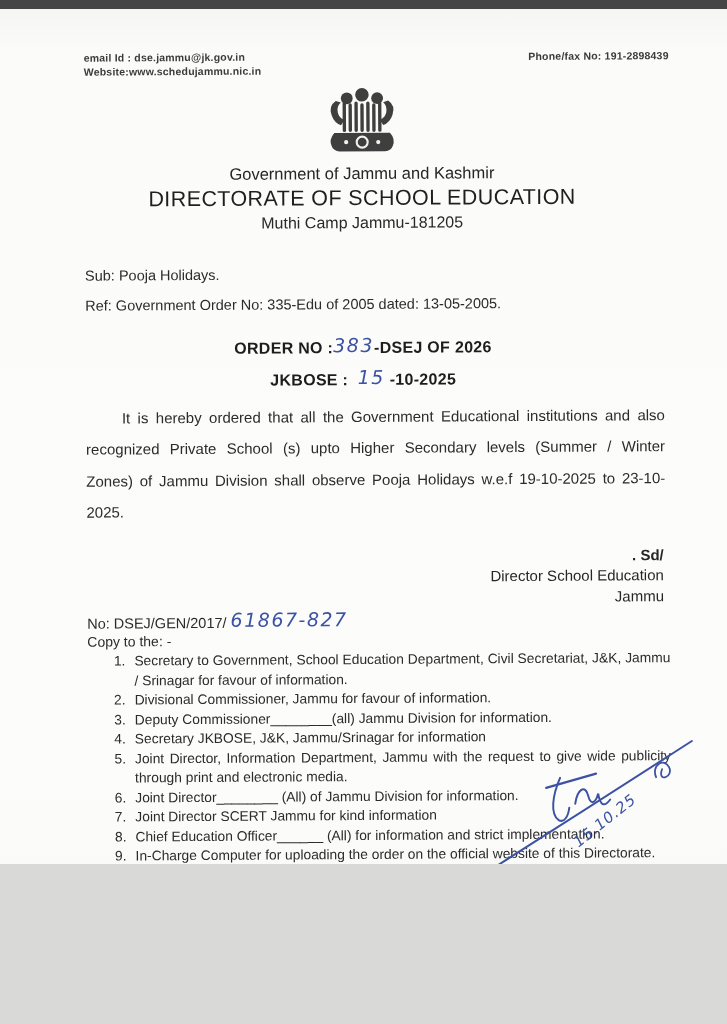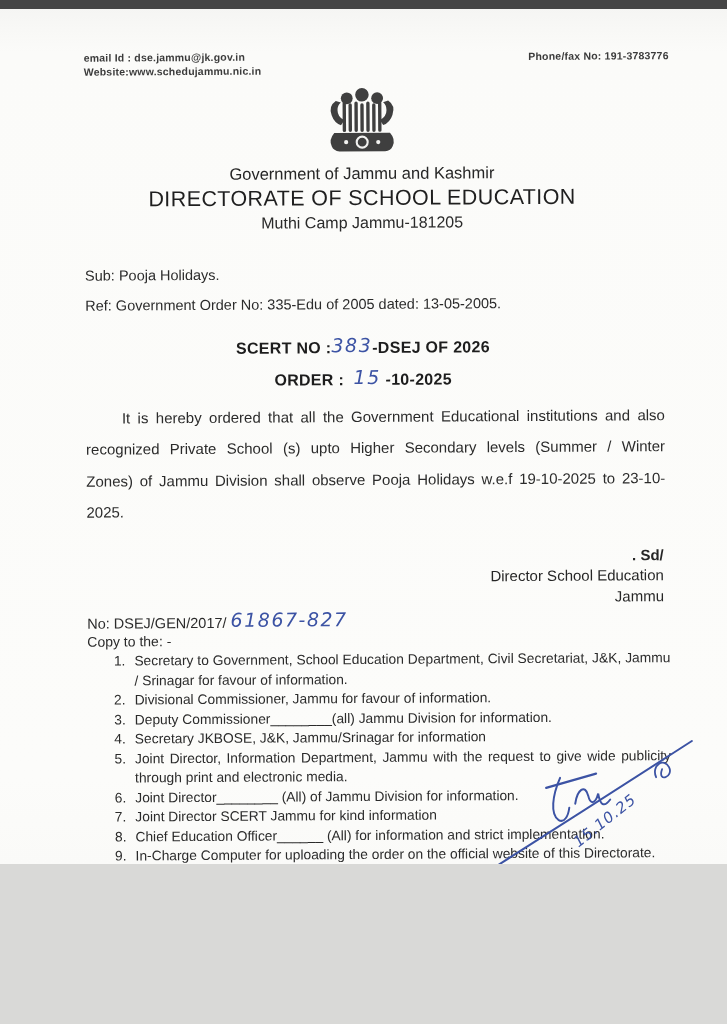--- a/index.html
+++ b/index.html
@@ -58,21 +58,21 @@
 <div class="page">
   <div class="top-band"></div>
 
   <div class="content">
 
     <div class="contact-row">
       <div class="contact-left">
         <div>email Id : dse.jammu@jk.gov.in</div>
         <div>Website:www.schedujammu.nic.in</div>
       </div>
-      <div class="contact-right">Phone/fax No: 191-3783776</div>
+      <div class="contact-right">Phone/fax No: 191-2898439</div>
     </div>
 
     <div class="emblem-wrap">
       <span>
         <svg viewBox="0 0 90 84" width="76" height="72" aria-hidden="true">
           <g fill="#3f3f3f">
             <path d="M14,18 q-9,6 -5,17 q3,9 11,12 l4,-6 q-8,-4 -8,-12 q0,-6 4,-9 z"></path>
             <path d="M76,18 q9,6 5,17 q-3,9 -11,12 l-4,-6 q8,-4 8,-12 q0,-6 -4,-9 z"></path>
             <circle cx="27" cy="15" r="7"></circle>
             <circle cx="45" cy="11" r="8"></circle>
@@ -99,24 +99,24 @@
       <div class="t-addr">Muthi Camp Jammu-181205</div>
     </div>
 
     <div class="refs">
       <div>Sub: Pooja Holidays.</div>
       <div>Ref: Government Order No: 335-Edu of 2005 dated: 13-05-2005.</div>
     </div>
 
     <div class="order-block">
       <div>
-        <span>SCERT NO :</span><span class="hw hw-big">383</span><span>-DSEJ OF 2026</span>
+        <span>ORDER NO :</span><span class="hw hw-big">383</span><span>-DSEJ OF 2026</span>
       </div>
       <div>
-        <span>ORDER  :</span>&nbsp;&nbsp;<span class="hw hw-big">15</span> <span>-10-2025</span>
+        <span>JKBOSE  :</span>&nbsp;&nbsp;<span class="hw hw-big">15</span> <span>-10-2025</span>
       </div>
     </div>
 
     <div class="body-par">It is hereby ordered that all the Government Educational institutions and also recognized Private School (s) upto Higher Secondary levels (Summer / Winter Zones) of Jammu Division shall observe Pooja Holidays w.e.f 19-10-2025 to 23-10-2025.</div>
 
     <div class="signoff">
       <div class="sd">. Sd/</div>
       <div>Director School Education</div>
       <div>Jammu</div>
     </div>

